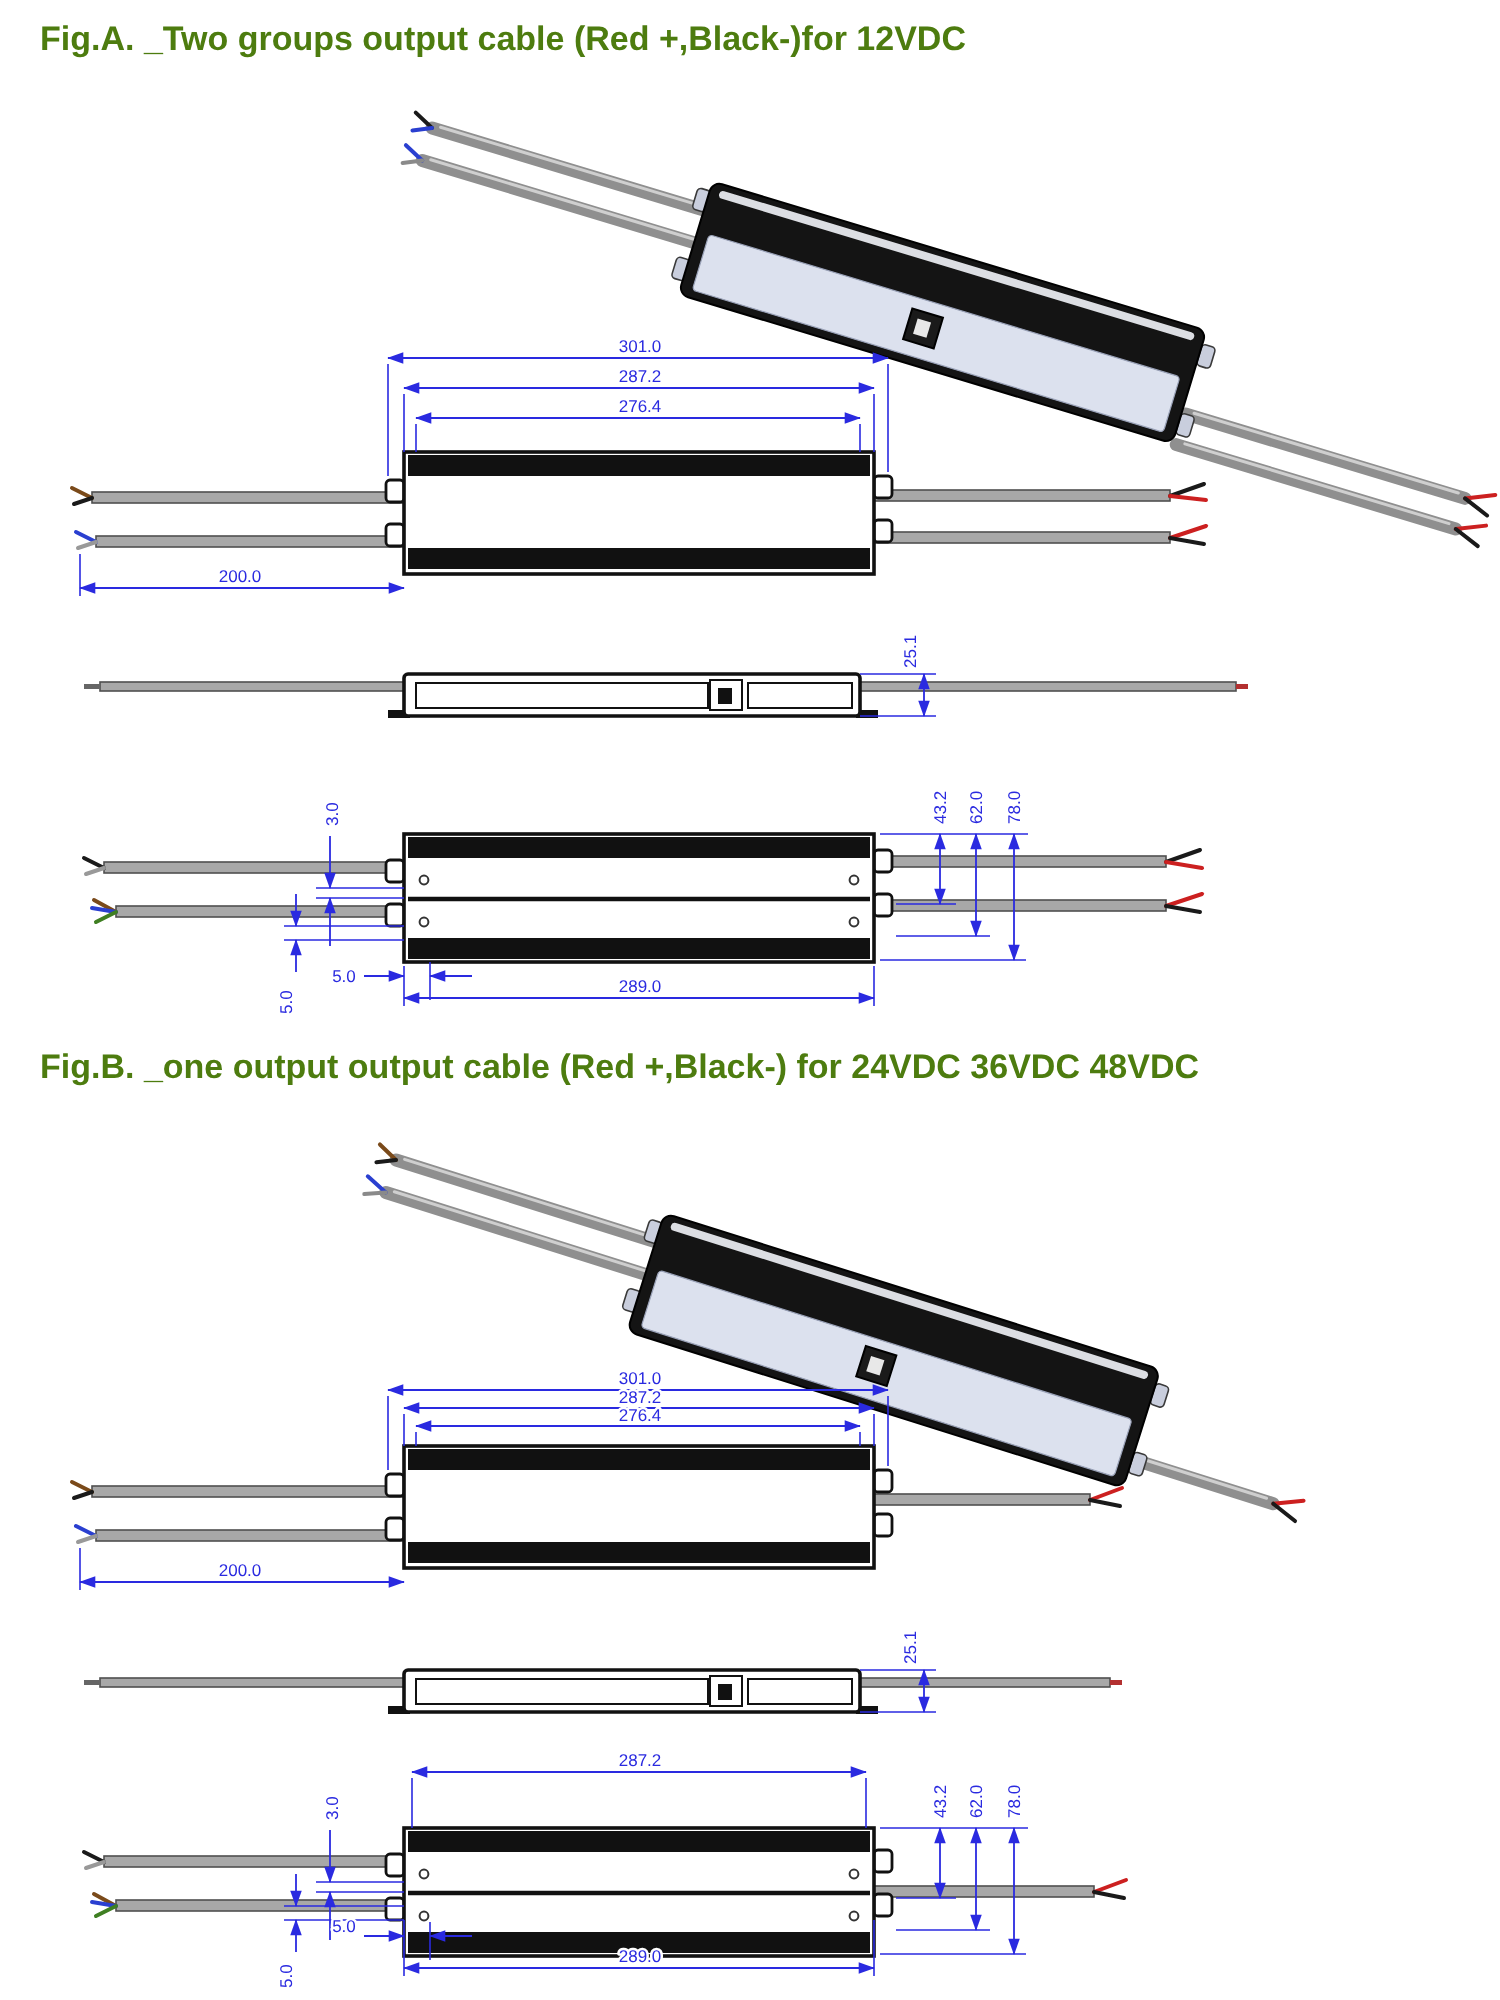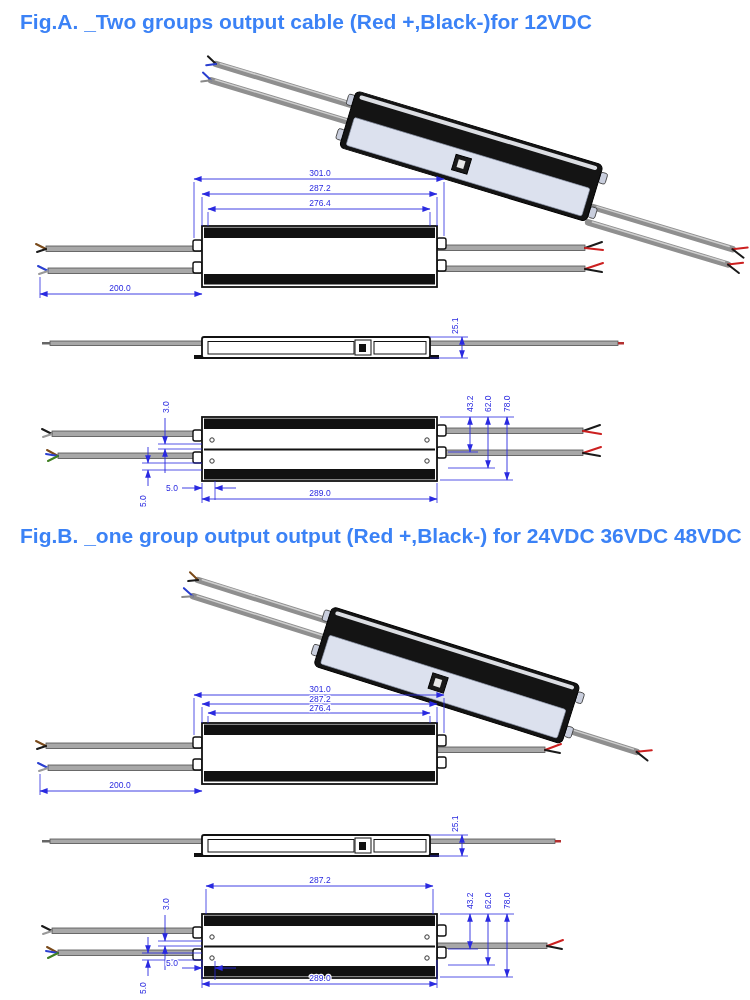--- a/index.html
+++ b/index.html
@@ -1,18 +1,18 @@
 <!DOCTYPE html>
 <html><head>
 <meta charset="utf-8">
 <style>
   html,body{margin:0;padding:0;background:#ffffff;}
   .page{position:relative;width:750px;height:1000px;background:#ffffff;overflow:hidden;
         font-family:"Liberation Sans",sans-serif;}
-  .fig-title{position:absolute;left:20px;font-size:21px;font-weight:bold;color:#3b82f6;
+  .fig-title{position:absolute;left:20px;font-size:17px;font-weight:bold;color:#4d7c0f;
         font-family:"Liberation Sans",sans-serif;white-space:nowrap;}
   #titleA{top:10px;}
   #titleB{top:524px;}
   svg.draw{position:absolute;left:0;top:0;width:750px;height:1000px;}
   
   .dl{stroke:#2a2ae0;stroke-width:0.9;fill:none;}
   .ext{stroke:#2a2ae0;stroke-width:0.8;fill:none;}
   .dt{font-family:"Liberation Sans",sans-serif;font-size:8.5px;fill:#2a2ae0;
       paint-order:stroke;stroke:#ffffff;stroke-width:2.5px;stroke-linejoin:round;
       text-anchor:middle;}
@@ -34,21 +34,21 @@
   .isoFace{fill:#dce1ee;stroke:#9aa2b8;stroke-width:0.6;}
   .isoTop{fill:#f2f4fa;opacity:0.9;}
   .earI{fill:#c9cedd;stroke:#3a3a3a;stroke-width:0.8;}
 </style>
 </head>
 <body>
 
 <div class="page">
 
   <div class="fig-title" id="titleA">Fig.A. _Two groups output cable (Red +,Black-)for 12VDC</div>
-  <div class="fig-title" id="titleB">Fig.B. _one group output output (Red +,Black-) for 24VDC 36VDC 48VDC</div>
+  <div class="fig-title" id="titleB">Fig.B. _one output output cable (Red +,Black-) for 24VDC 36VDC 48VDC</div>
 
   <svg class="draw" viewBox="0 0 750 1000">
     <defs>
       <marker id="arr" viewBox="0 0 10 8" markerWidth="9" markerHeight="7.5" refX="9" refY="4" orient="auto-start-reverse" markerUnits="userSpaceOnUse">
         <path d="M0.5,0.8 L9.5,4 L0.5,7.2 Z" fill="#2a2ae0"></path>
       </marker>
     </defs>
 
     <g>
 

